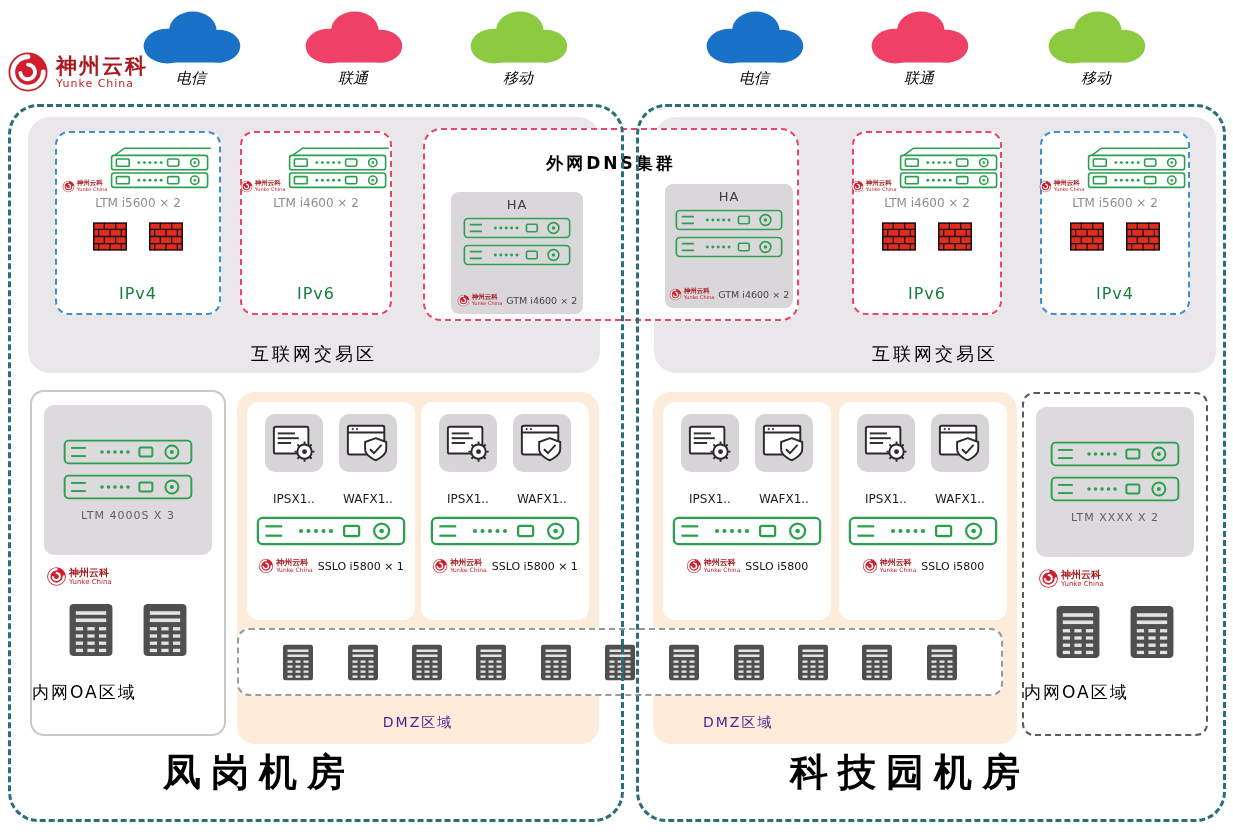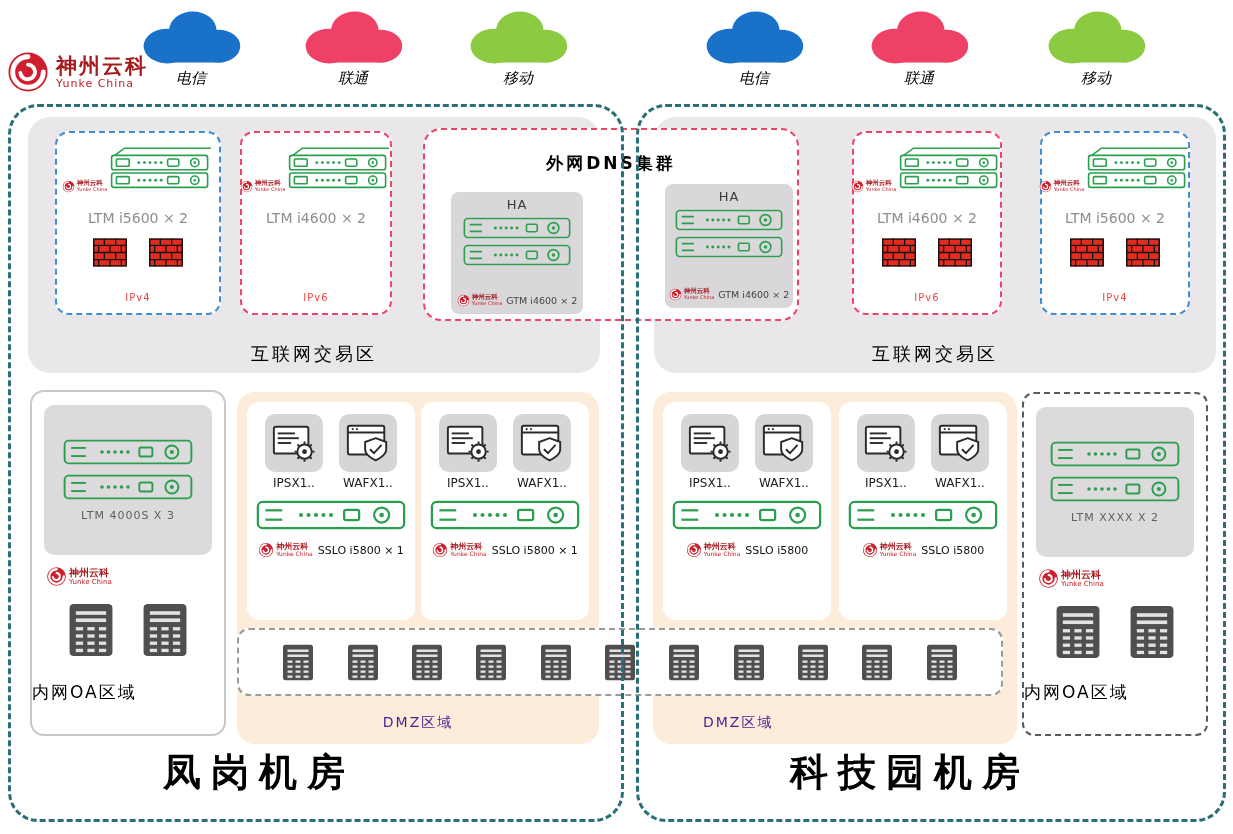--- a/index.html
+++ b/index.html
@@ -26,24 +26,24 @@
 .dev-box{position:absolute;background:#fff;border-radius:14px;display:flex;flex-direction:column;
   align-items:center;padding:12px 6px 8px;z-index:2}
 .b-blue{border:2px dashed #3f8ed2}
 .b-red{border:2px dashed #ee4468}
 #ipv4L{left:27px;top:14px;width:166px;height:184px}
 #ipv6L{left:212px;top:14px;width:152px;height:184px}
 #ipv6R{left:198px;top:14px;width:150px;height:184px}
 #ipv4R{left:386px;top:14px;width:150px;height:184px}
 .stack-wrap{display:flex;align-items:flex-end;gap:3px}
 .stack-svg{width:104px;height:48px}
-.dev-name{font-size:14px;color:#8d8d8d;margin-top:17px}
+.dev-name{font-size:12px;color:#8d8d8d;margin-top:3px}
 .fw-row{display:flex;gap:22px;margin-top:12px}
 .fw-row svg{width:34px;height:29px}
-.family-label{margin-top:auto;font-size:10px;color:#ef4444;letter-spacing:1px;padding-bottom:2px}
+.family-label{margin-top:auto;font-size:16px;color:#15803d;letter-spacing:1px;padding-bottom:2px}
 
 
 .mini-brand{display:inline-flex;align-items:center;gap:2px;flex:none}
 .mb-swirl{width:13px;height:13px;flex:none}
 .mb-col{display:flex;flex-direction:column;line-height:1.15}
 .mb-cn{font-size:6.5px;font-weight:bold;color:#a8191f;white-space:nowrap}
 .mb-en{font-size:5px;color:#c02028;white-space:nowrap}
 .mb-md .mb-swirl{width:16px;height:16px}
 .mb-md .mb-cn{font-size:8px}
 .mb-md .mb-en{font-size:6px}
@@ -82,21 +82,21 @@
 #left-dmz{left:237px;top:392px;width:362px;height:352px}
 #right-dmz{left:653px;top:392px;width:364px;height:352px}
 .dmz-label{position:absolute;bottom:12px;font-size:14px;color:#4c1d95;letter-spacing:2px}
 #left-dmz .dmz-label{left:0;right:0;text-align:center}
 #right-dmz .dmz-label{left:50px}
 .dmz-sub{position:absolute;top:10px;width:168px;height:218px;background:#fff;border-radius:12px;
   display:flex;flex-direction:column;align-items:center;padding:12px 8px 8px}
 .sub1{left:10px}.sub2{left:184px}
 #right-dmz .sub2{left:186px}
 .tile-row{display:flex;gap:16px}
-.tile-col{display:flex;flex-direction:column;align-items:center;gap:4px}
+.tile-col{display:flex;flex-direction:column;align-items:center;gap:20px}
 .tile{width:58px;height:58px;background:#d7d5d7;border-radius:10px;display:flex;align-items:center;justify-content:center}
 .tile svg{width:46px;height:46px}
 .tile-label{font-size:12px;color:#1c1c1c}
 .sslo-svg{width:150px;height:30px;margin-top:10px}
 .sslo-row{display:flex;align-items:center;gap:5px;margin-top:12px}
 .sslo-text{font-size:11px;color:#111;white-space:nowrap}
 
 
 #strip{left:237px;top:628px;width:766px;height:68px;background:#fff;border:2px dashed #9a9a9a;border-radius:12px;
   z-index:5;display:flex;align-items:center;justify-content:space-evenly;padding:0 10px}

